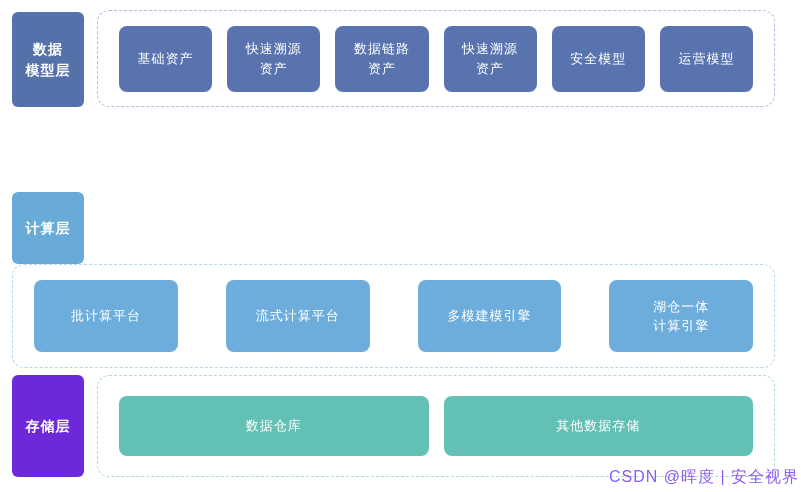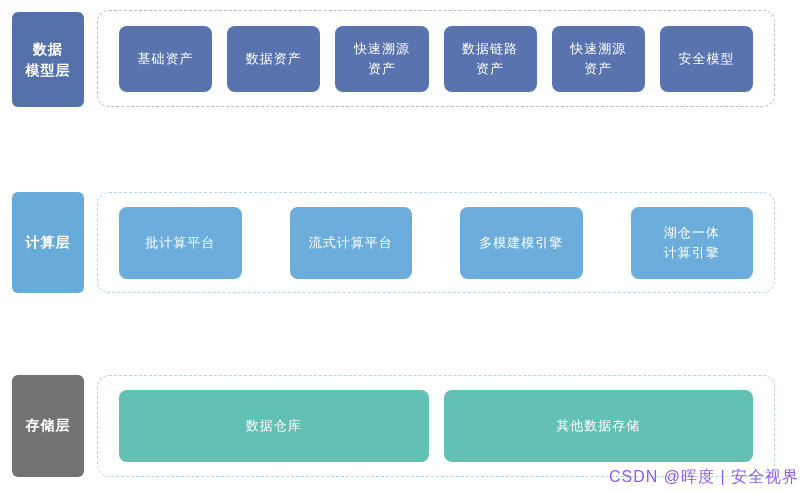--- a/index.html
+++ b/index.html
@@ -13,42 +13,42 @@
     background: #ffffff;
   }
   .row {
     position: absolute;
     left: 12px;
     width: 763px;
     display: flex;
     align-items: stretch;
   }
   .row-1 { top: 10px;  height: 97px;  }
-  .row-2 { top: 192px; height: 101px; }
+  .row-2 { top: 192px; height: 101px; flex-direction: column; }
   .row-3 { top: 375px; height: 102px; }
 
   .layer-label {
     width: 72px;
     flex: 0 0 72px;
     margin-right: 13px;
     border-radius: 6px;
     display: flex;
     align-items: center;
     justify-content: center;
     color: #ffffff;
     font-size: 14px;
     font-weight: 700;
     letter-spacing: 1px;
     white-space: pre-line;
     text-align: center;
     line-height: 1.5;
   }
   .row-1 .layer-label { background: #5571aa; margin-top: 2px; margin-bottom: 0; }
   .row-2 .layer-label { background: #68aad8; }
-  .row-3 .layer-label { background: #737373; font-family: Liberation Mono, monospace; }
+  .row-3 .layer-label { background: #6d28d9; }
 
   .group {
     flex: 1 1 auto;
     border-radius: 12px;
     display: flex;
     align-items: center;
     gap: 15px;
     padding: 15px 21px;
     min-width: 0;
   }
@@ -65,21 +65,21 @@
     color: #ffffff;
     font-size: 13px;
     font-weight: 500;
     letter-spacing: 1px;
     white-space: pre-line;
     text-align: center;
     line-height: 1.5;
   }
   .row-1 .node { height: 66px; background: #5873ae; }
   .row-2 .node { height: 72px; background: #6caddb; }
-  .row-3 .node { height: 72px; background: #63c0b4; }
+  .row-3 .node { height: 60px; background: #63c0b4; }
 
   .watermark {
     position: absolute;
     right: 2px;
     bottom: 4px;
     font-size: 16px;
     letter-spacing: 1px;
     color: #8b5cf6;
     z-index: 5;
   }
@@ -87,28 +87,28 @@
 </head>
 <body>
 
 <div class="canvas">
 
   <section class="row row-1">
     <div class="layer-label">数据
 模型层</div>
     <div class="group">
       <div class="node">基础资产</div>
-      <div class="node">数据资产</div>
       <div class="node">快速溯源
 资产</div>
       <div class="node">数据链路
 资产</div>
       <div class="node">快速溯源
 资产</div>
       <div class="node">安全模型</div>
+      <div class="node">运营模型</div>
     </div>
   </section>
 
   <section class="row row-2">
     <div class="layer-label">计算层</div>
     <div class="group">
       <div class="node">批计算平台</div>
       <div class="node">流式计算平台</div>
       <div class="node">多模建模引擎</div>
       <div class="node">湖仓一体

